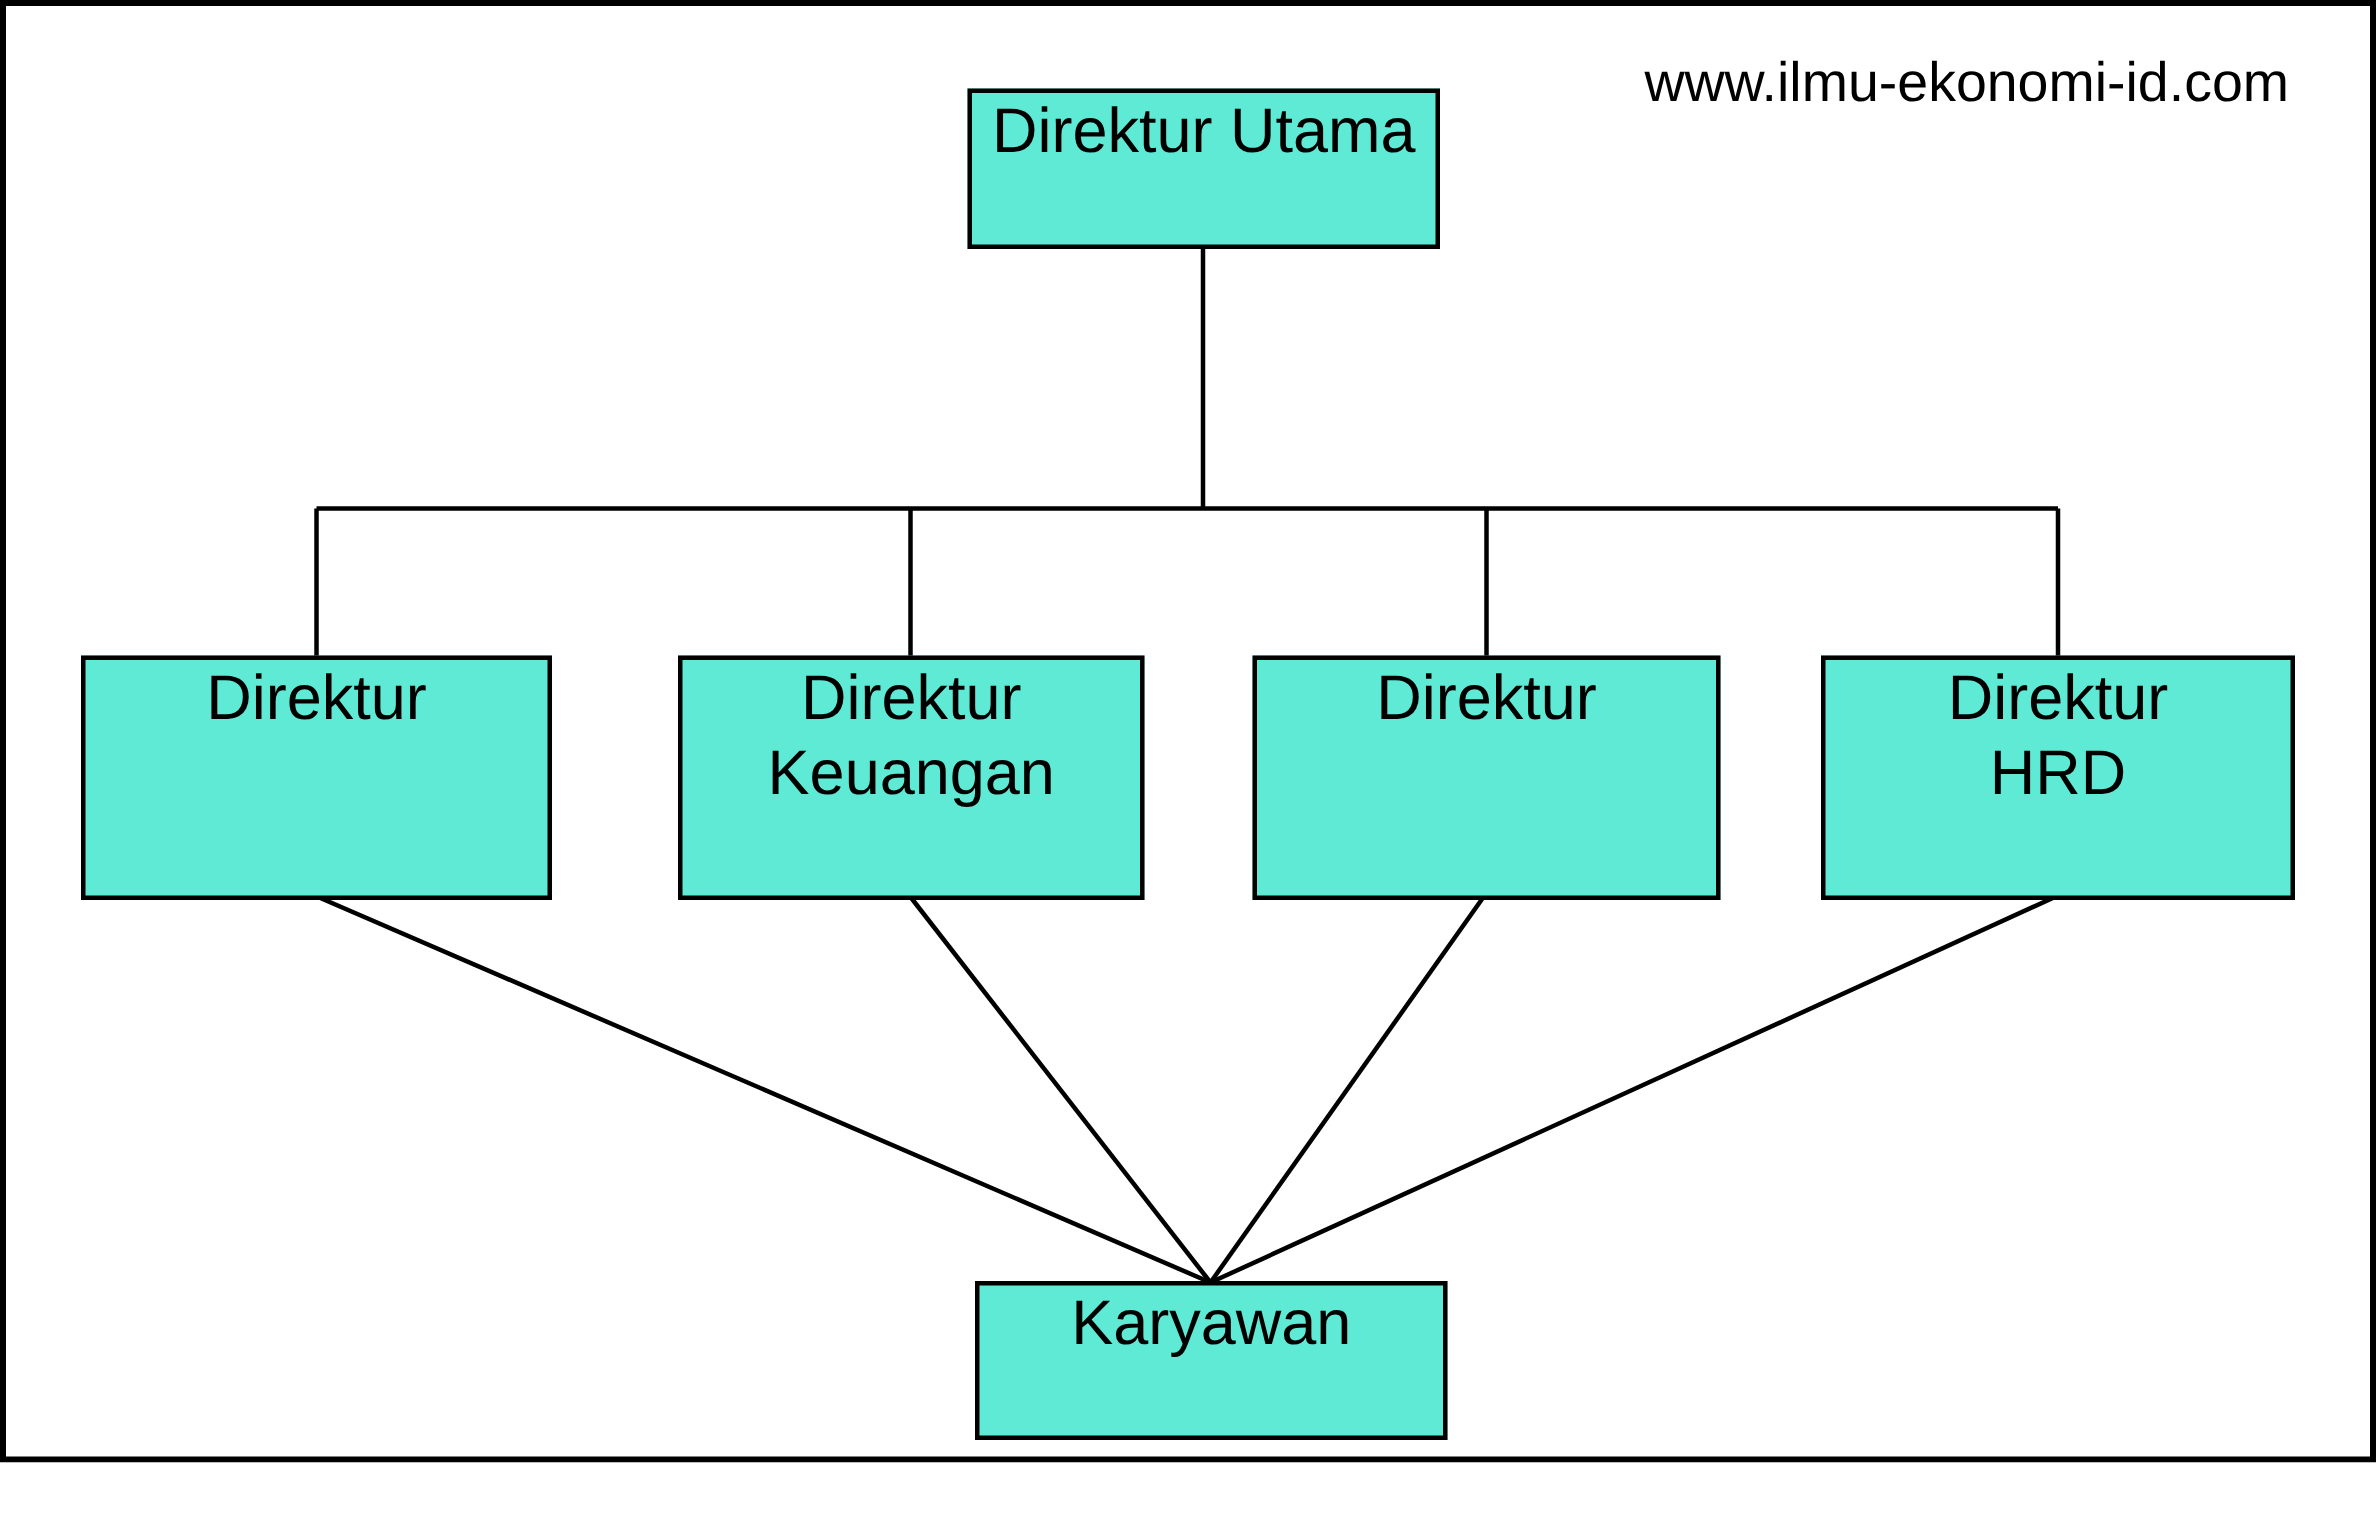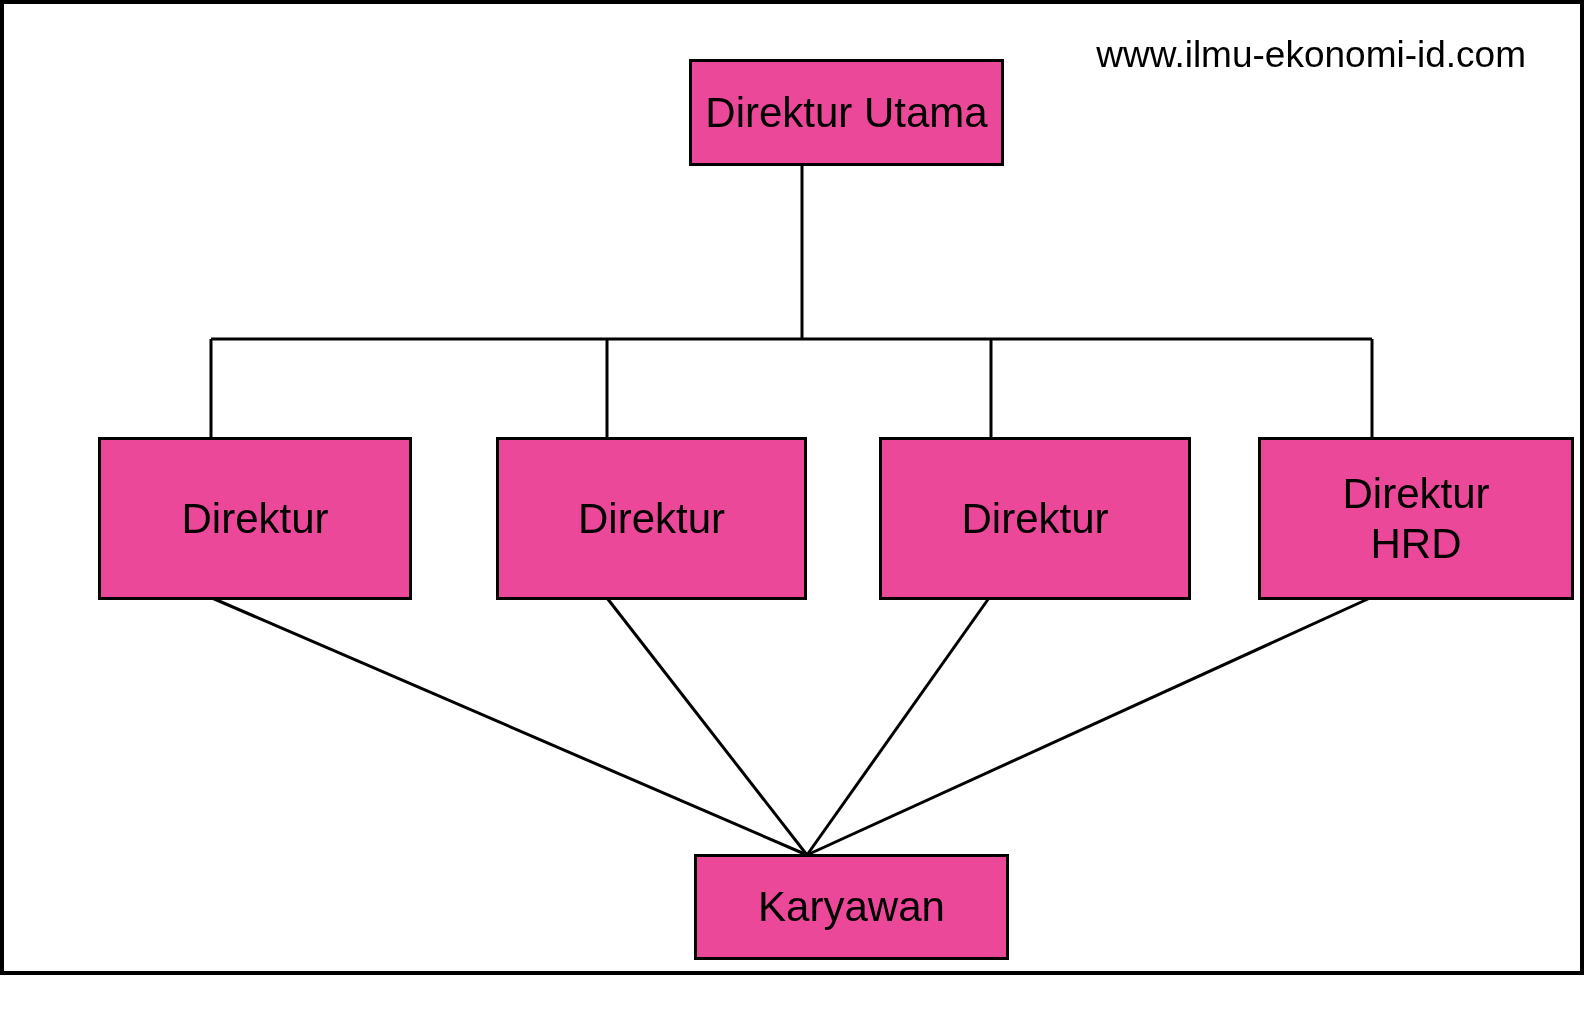--- a/index.html
+++ b/index.html
@@ -25,33 +25,31 @@
     width: 1584px;
     height: 1023px;
     z-index: 1;
   }
   .connector-layer line {
     stroke: #000000;
     stroke-width: 3;
   }
   .node {
     position: absolute;
-    background: #ec4899;
+    background: #5eead4;
     border: 3px solid #000000;
     box-sizing: border-box;
     display: flex;
     flex-direction: column;
     align-items: center;
-    justify-content: center;
     text-align: center;
     font-size: 42px;
     line-height: 1.18;
     color: #000000;
     z-index: 2;
-    margin-left: 44px;
   }
   #node-utama    { left: 641px; top:  55px; width: 315px; height: 107px; }
   #node-pemasaran{ left:  50px; top: 433px; width: 314px; height: 163px; }
   #node-keuangan { left: 448px; top: 433px; width: 311px; height: 163px; }
   #node-produksi { left: 831px; top: 433px; width: 312px; height: 163px; }
   #node-hrd      { left: 1210px; top: 433px; width: 316px; height: 163px; }
   #node-karyawan { left: 646px; top: 850px; width: 315px; height: 106px; }
   .watermark {
     position: absolute;
     top: 30px;
@@ -90,20 +88,21 @@
   <div class="node" id="node-utama">
     <span>Direktur Utama</span>
   </div>
 
   <div class="node" id="node-pemasaran">
     <span>Direktur</span>
   </div>
 
   <div class="node" id="node-keuangan">
     <span>Direktur</span>
+    <span>Keuangan</span>
   </div>
 
   <div class="node" id="node-produksi">
     <span>Direktur</span>
   </div>
 
   <div class="node" id="node-hrd">
     <span>Direktur</span>
     <span>HRD</span>
   </div>

